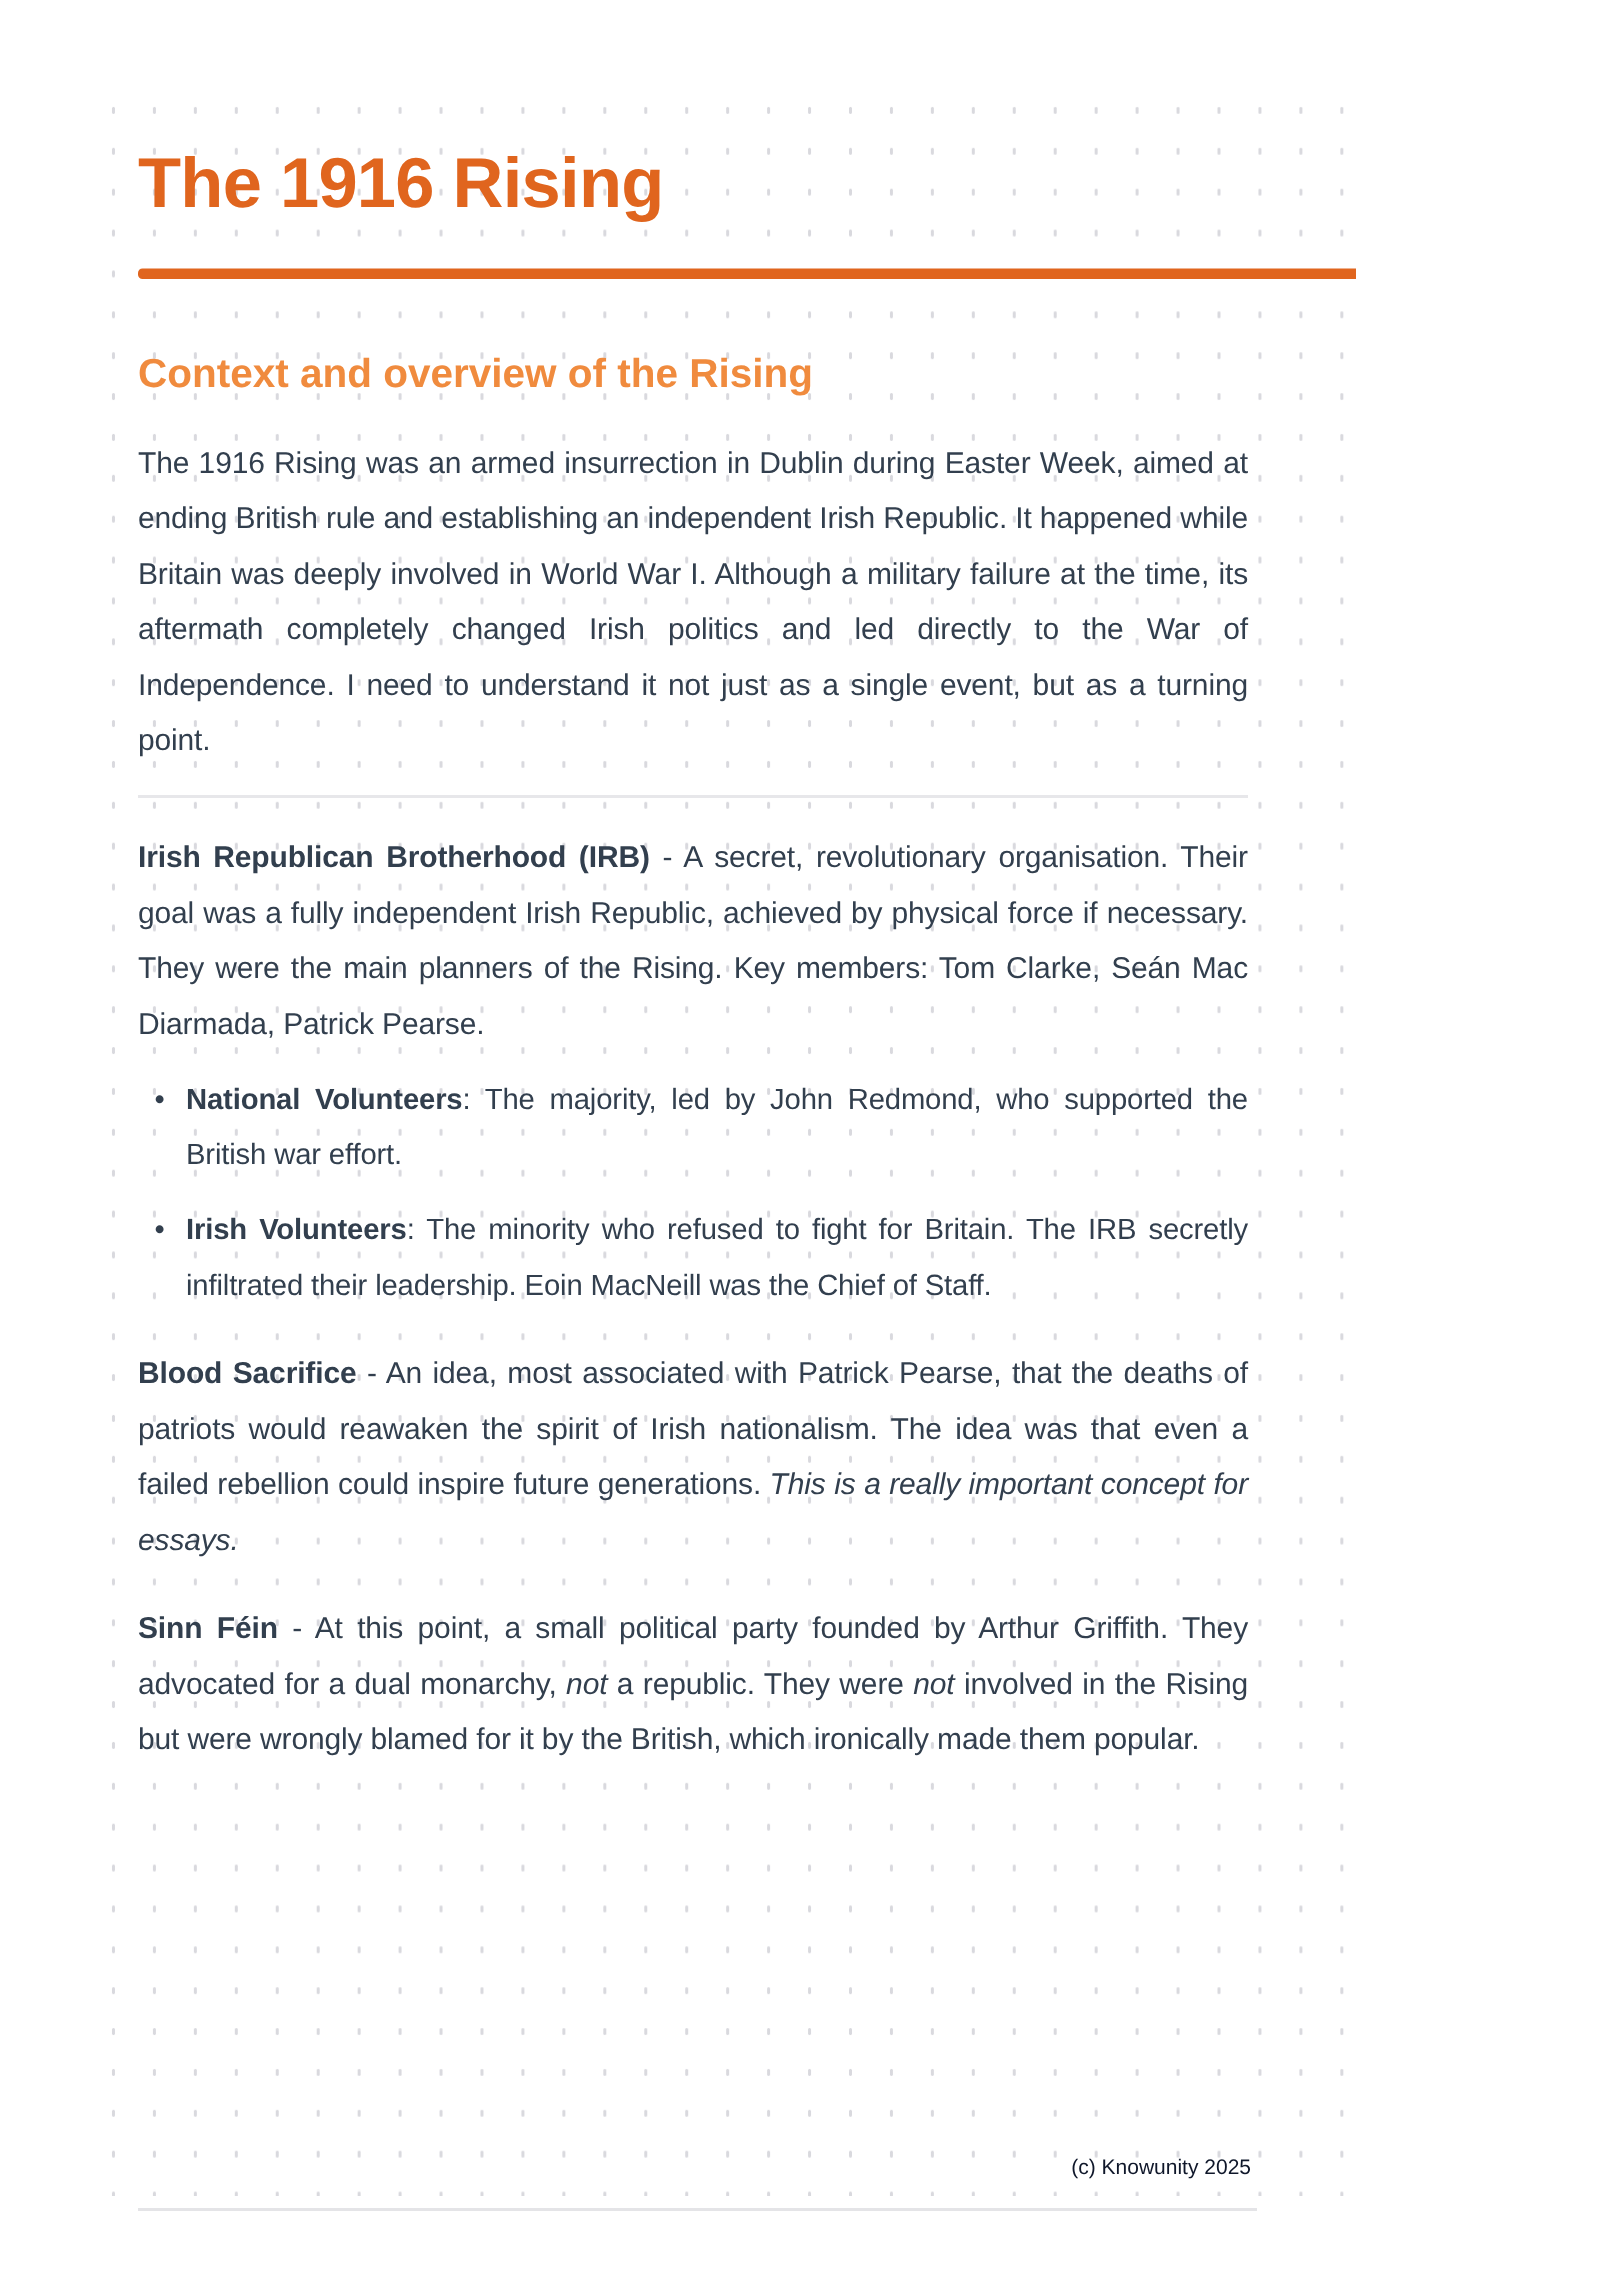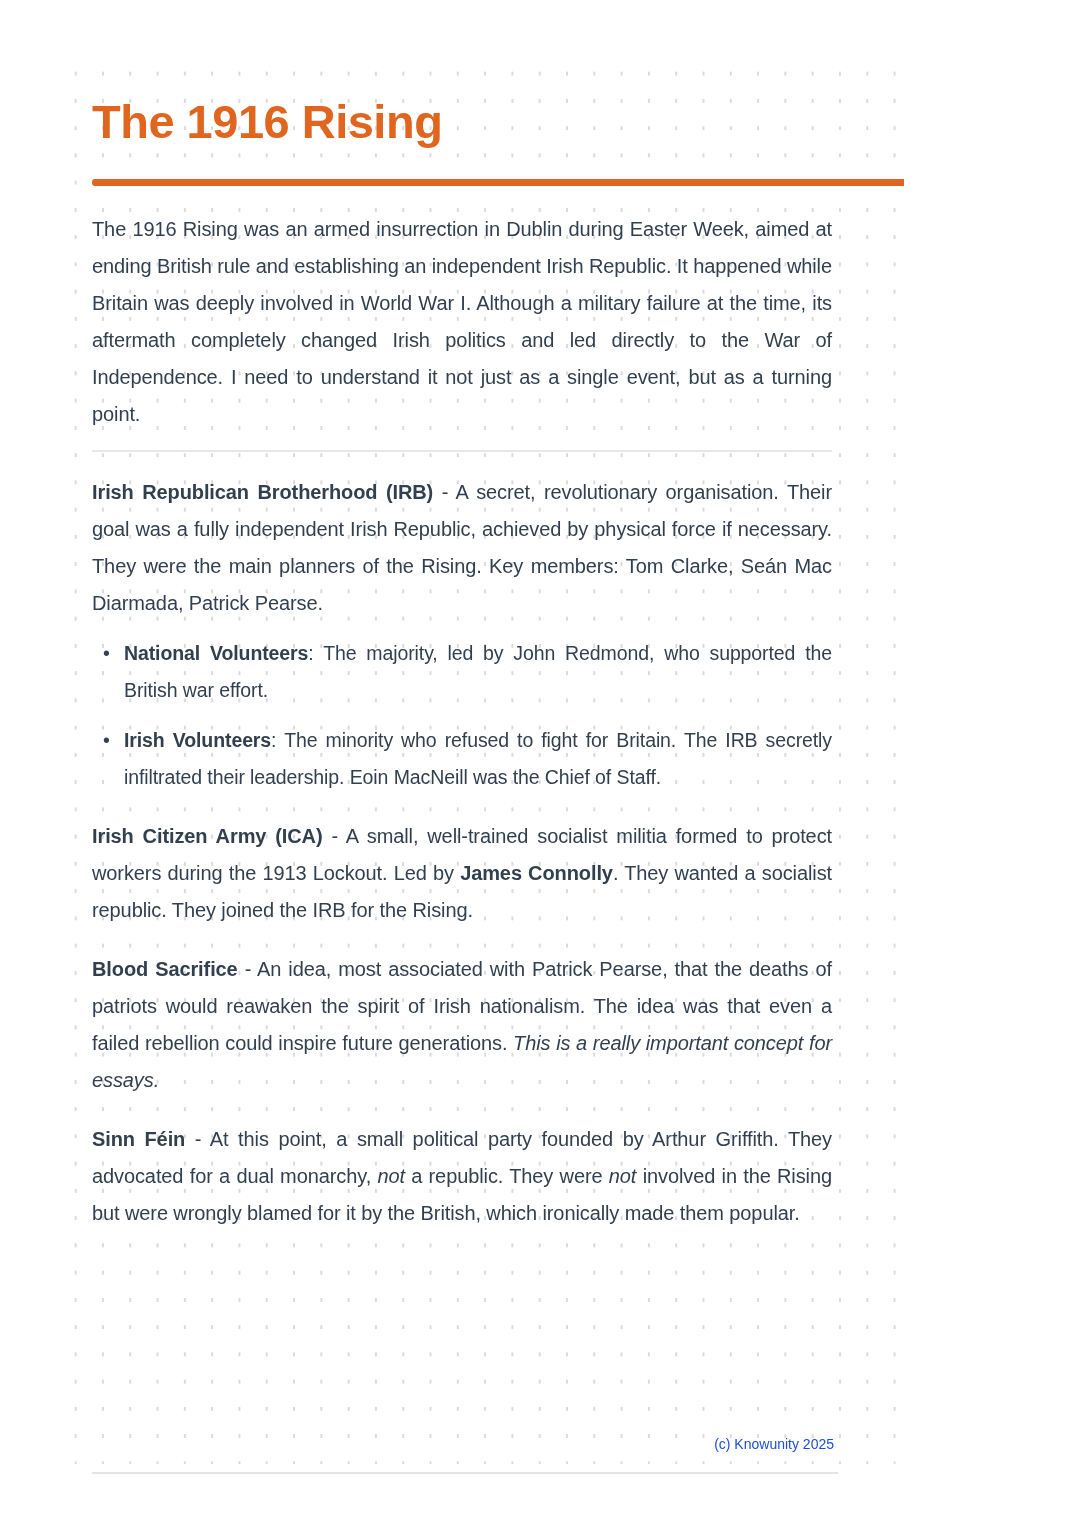--- a/index.html
+++ b/index.html
@@ -100,21 +100,21 @@
     position:absolute;
     left:11px;top:0;
     font-size:19.5px;
     color:#323f4e;
   }
   .copyright{
     position:absolute;
     top:1436px;
     right:70px;
     font-size:14px;
-    color:#1d4ed8;
+    color:#0f172a;
     z-index:4;
   }
   .bottom-divider{
     position:absolute;
     left:92px;top:1472px;
     width:746px;height:2px;
     background:#e4e4e7;
     z-index:3;
   }
 </style>
@@ -124,35 +124,35 @@
 <div class="page">
 
   <div class="side-strip"></div>
   <div class="dot-grid"></div>
 
   <div class="content">
 
     <h1 class="doc-title">The 1916 Rising</h1>
     <div class="title-rule"></div>
 
+    <h2 class="section-heading heading-context">Context and overview of the Rising</h2>
 
     <p class="para para-first">The 1916 Rising was an armed insurrection in Dublin during Easter Week, aimed at ending British rule and establishing an independent Irish Republic. It happened while Britain was deeply involved in World War I. Although a military failure at the time, its aftermath completely changed Irish politics and led directly to the War of Independence. I need to understand it not just as a single event, but as a turning point.</p>
 
     <div class="section-divider"></div>
 
 
     <p class="para"><b>Irish Republican Brotherhood (IRB)</b><span> - A secret, revolutionary organisation. Their goal was a fully independent Irish Republic, achieved by physical force if necessary. They were the main planners of the Rising. Key members: Tom Clarke, Seán Mac Diarmada, Patrick Pearse.</span></p>
 
 
     <ul class="bullet-list">
       <li class="bullet-item"><span class="bullet-marker">•</span><b>National Volunteers</b><span>: The majority, led by John Redmond, who supported the British war effort.</span></li>
       <li class="bullet-item"><span class="bullet-marker">•</span><b>Irish Volunteers</b><span>: The minority who refused to fight for Britain. The IRB secretly infiltrated their leadership. Eoin MacNeill was the Chief of Staff.</span></li>
     </ul>
 
-    <p class="para"><b>Irish Citizen Army (ICA)</b><span> - A small, well-trained socialist militia formed to protect workers during the 1913 Lockout. Led by </span><b>James Connolly</b><span>. They wanted a socialist republic. They joined the IRB for the Rising.</span></p>
 
     <p class="para"><b>Blood Sacrifice</b><span> - An idea, most associated with Patrick Pearse, that the deaths of patriots would reawaken the spirit of Irish nationalism. The idea was that even a failed rebellion could inspire future generations. </span><i>This is a really important concept for essays.</i></p>
 
     <p class="para"><b>Sinn Féin</b><span> - At this point, a small political party founded by Arthur Griffith. They advocated for a dual monarchy, </span><i>not</i><span> a republic. They were </span><i>not</i><span> involved in the Rising but were wrongly blamed for it by the British, which ironically made them popular.</span></p>
 
   </div>
 
   <div class="copyright">(c) Knowunity 2025</div>
   <div class="bottom-divider"></div>
 

